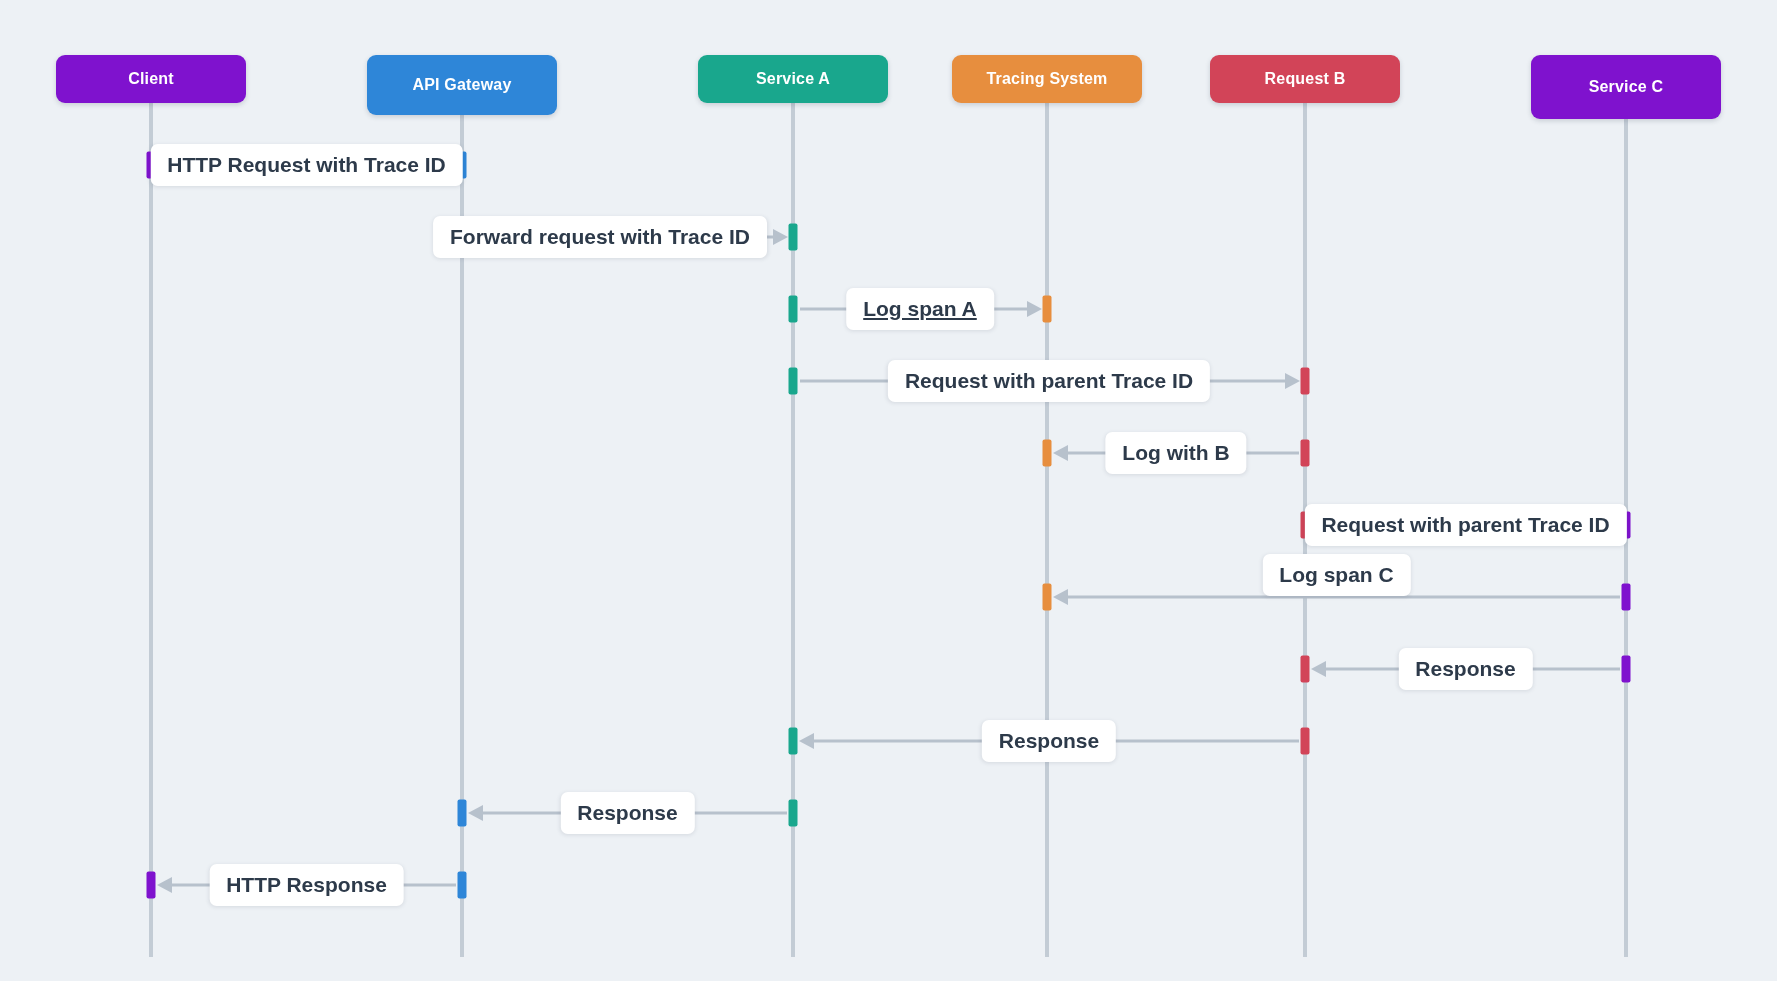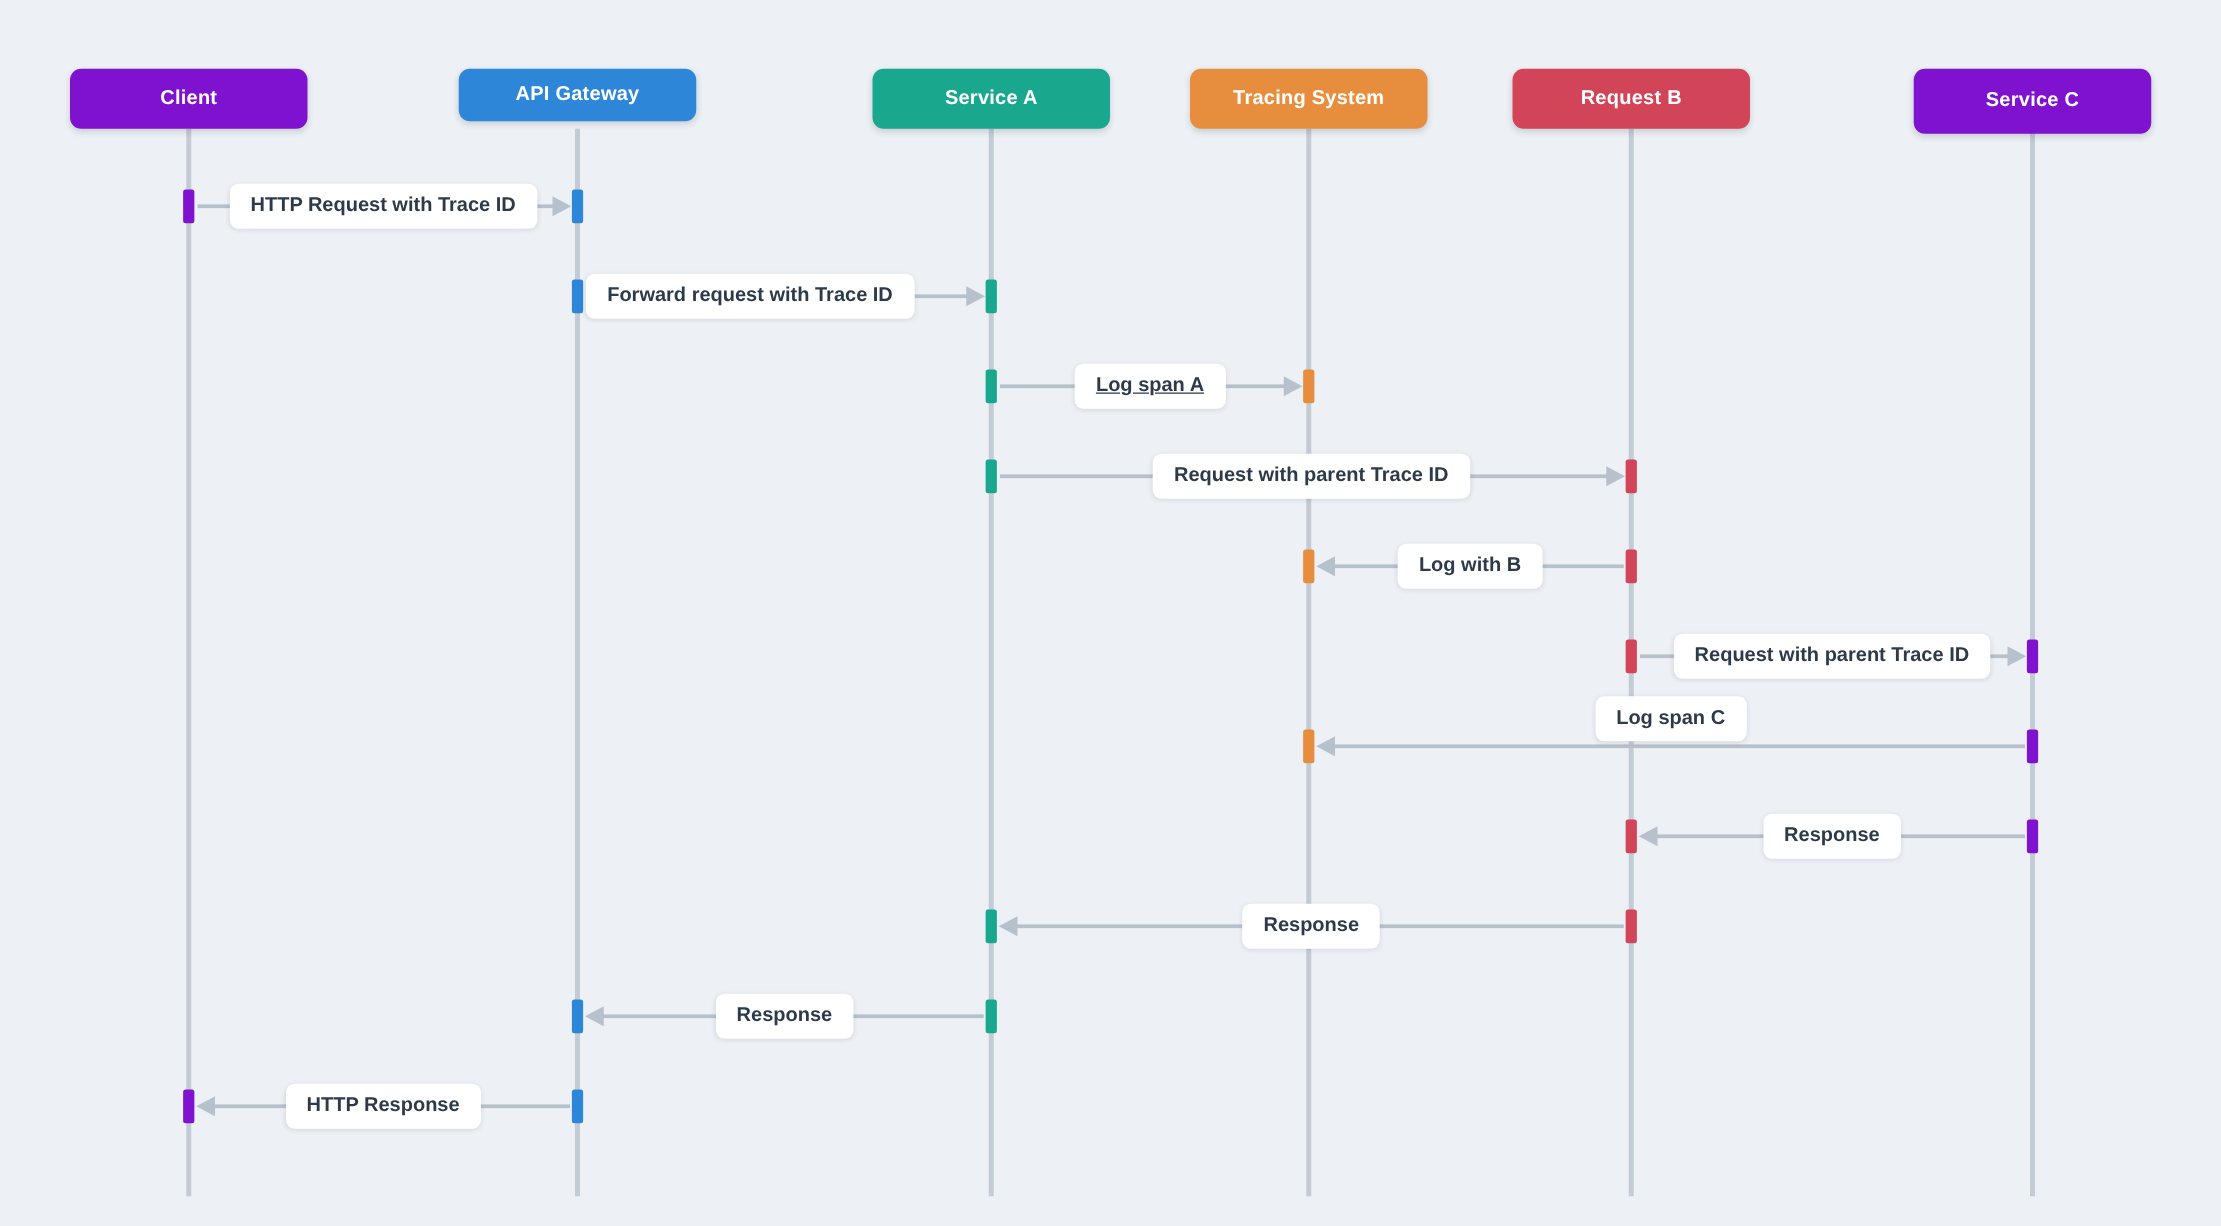--- a/index.html
+++ b/index.html
@@ -55,54 +55,54 @@
     width: 9px;
     height: 27px;
     border-radius: 2px;
     transform: translate(-50%,-50%);
   }
   .msg-label {
     position: absolute;
     background: #ffffff;
     border-radius: 7px;
     padding: 9px 17px;
-    font-size: 16px;
+    font-size: 21px;
     font-weight: 600;
     color: #2d3a4a;
     white-space: nowrap;
     transform: translate(-50%,-50%);
     box-shadow: 0 1px 4px rgba(40,50,70,0.12);
   }
 </style>
 </head>
 <body>
 
 <div id="diagram">
     <div class="lifeline" style="left: 151px; top: 103px; height: 854px;"></div>
     <div class="lifeline" style="left: 462px; top: 103px; height: 854px;"></div>
     <div class="lifeline" style="left: 793px; top: 103px; height: 854px;"></div>
     <div class="lifeline" style="left: 1047px; top: 103px; height: 854px;"></div>
     <div class="lifeline" style="left: 1305px; top: 103px; height: 854px;"></div>
     <div class="lifeline" style="left: 1626px; top: 103px; height: 854px;"></div>
     <div class="actor" style="left: 151px; top: 55px; height: 48px; background: rgb(127, 18, 206);">
       <span>Client</span>
     </div>
-    <div class="actor" style="left: 462px; top: 55px; height: 42px; background: rgb(46, 134, 216);">
+    <div class="actor" style="left: 462px; top: 55px; height: 60px; background: rgb(46, 134, 216);">
       <span>API Gateway</span>
     </div>
     <div class="actor" style="left: 1047px; top: 55px; height: 48px; background: rgb(231, 142, 62);">
       <span>Tracing System</span>
     </div>
     <div class="actor" style="left: 793px; top: 55px; height: 48px; background: rgb(25, 167, 141);">
       <span>Service A</span>
     </div>
     <div class="actor" style="left: 1305px; top: 55px; height: 48px; background: rgb(210, 68, 88);">
       <span>Request B</span>
     </div>
-    <div class="actor" style="left: 1626px; top: 55px; height: 52px; background: rgb(127, 18, 206);">
+    <div class="actor" style="left: 1626px; top: 55px; height: 64px; background: rgb(127, 18, 206);">
       <span>Service C</span>
     </div>
     <div class="msg-line" style="left: 157.5px; width: 287px; top: 165px;"></div>
     <div class="arrowhead" style="top: 165px; left: 441.5px; border-left: 15px solid rgb(183, 193, 204);"></div>
     <div class="activation" style="left: 151px; top: 165px; background: rgb(127, 18, 206);"></div>
     <div class="activation" style="left: 462px; top: 165px; background: rgb(46, 134, 216);"></div>
     <div class="msg-label" style="left: 306.5px; top: 165px;">HTTP Request with Trace ID</div>
     <div class="msg-line" style="left: 468.5px; width: 307px; top: 237px;"></div>
     <div class="arrowhead" style="top: 237px; left: 772.5px; border-left: 15px solid rgb(183, 193, 204);"></div>
     <div class="activation" style="left: 462px; top: 237px; background: rgb(46, 134, 216);"></div>

